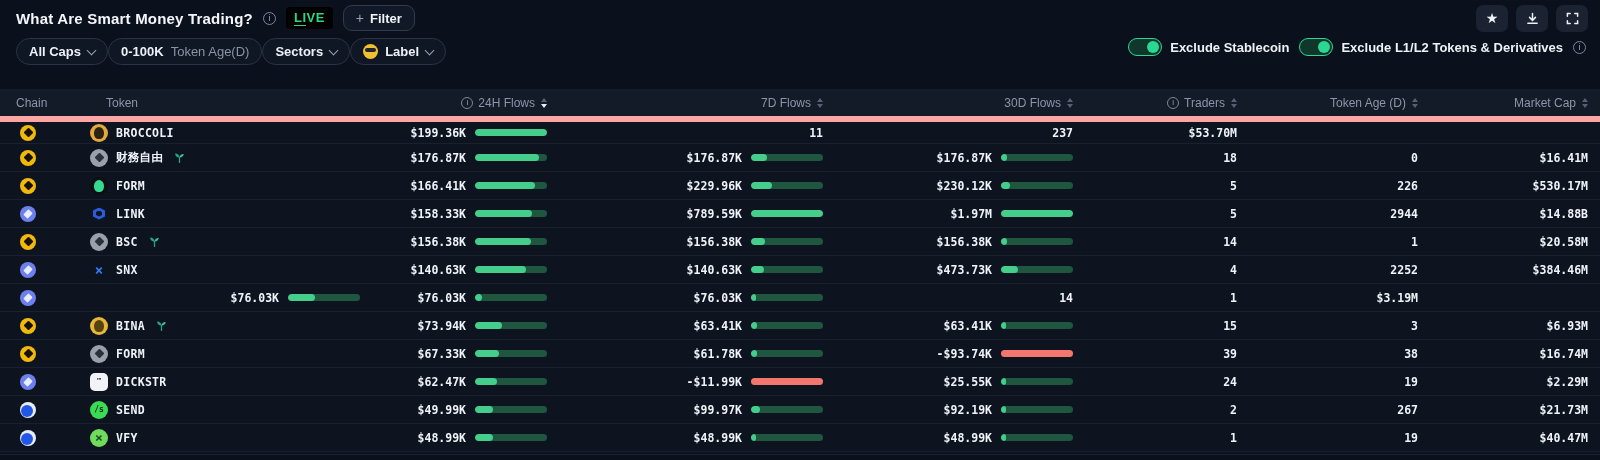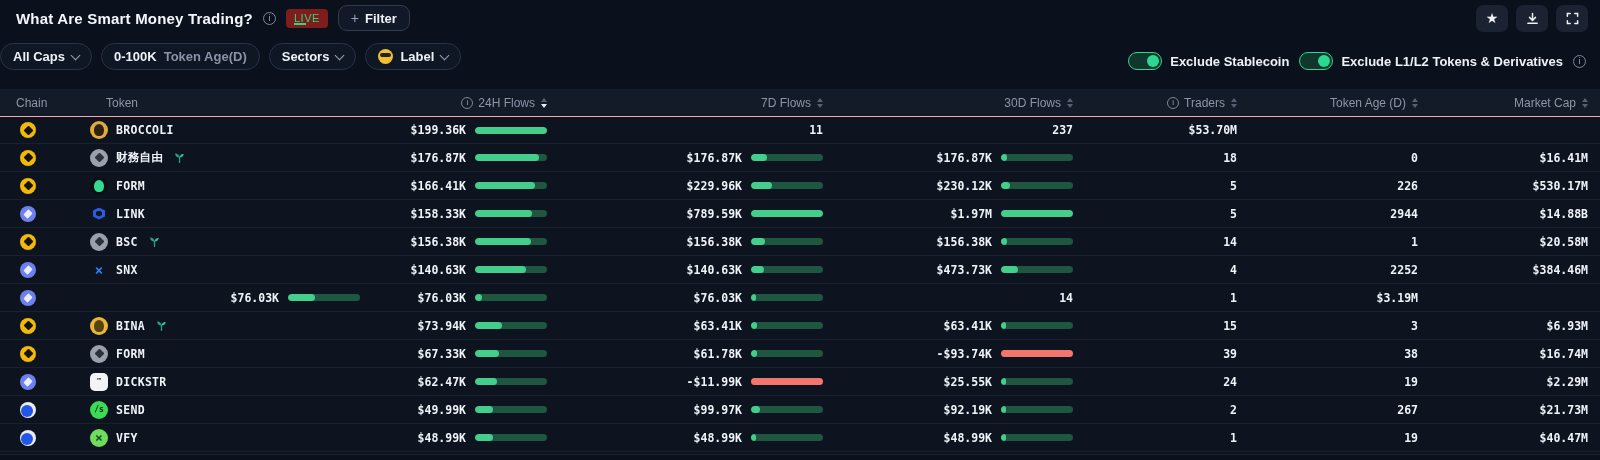--- a/index.html
+++ b/index.html
@@ -13,48 +13,48 @@
 
   
   .topbar { height:32px; display:flex; align-items:center; padding:4px 12px 0 16px; gap:10px; }
   .title { font-size:15px; font-weight:bold; color:#f4f7fb; letter-spacing:.2px; }
   .info-i {
     display:inline-flex; align-items:center; justify-content:center;
     width:13px; height:13px; border:1px solid #7d8798; border-radius:50%;
     color:#9aa3b4; font-size:9px; font-style:normal; line-height:1; flex:none;
   }
   .live-badge {
-    background:#7f1d1d; border-radius:4px; padding:3px 8px 4px;
-    font-size:11px; font-weight:normal; letter-spacing:.5px; color:#2fd580;
+    background:#000000; border-radius:4px; padding:3px 8px 4px;
+    font-size:13px; font-weight:bold; letter-spacing:.5px; color:#2fd580;
     position:relative;
   }
   .live-badge::after { content:""; position:absolute; left:8px; bottom:3px; width:12px; height:1.5px; background:#2fd580; }
   .btn-filter {
     display:inline-flex; align-items:center; gap:6px;
     border:1px solid #323b4b; background:#111827; border-radius:9px;
     padding:4px 12px; color:#f0f3f8; font-weight:bold; font-size:13px; cursor:pointer;
   }
   .btn-filter .plus { color:#9aa3b4; font-weight:normal; font-size:14px; }
   .topbar-right { margin-left:auto; display:flex; gap:8px; }
   .icon-btn {
     width:32px; height:27px; border-radius:7px; background:#1b2231;
     display:flex; align-items:center; justify-content:center;
     color:#eef1f6; font-size:14px; cursor:pointer;
   }
   .icon-btn svg { display:block; }
 
   
-  .filtersbar { height:32px; margin-top:6px; display:flex; align-items:flex-end; padding:0 14px 0 0; gap:9px; }
+  .filtersbar { height:32px; margin-top:6px; display:flex; align-items:flex-start; padding:0 14px 0 16px; }
   .chip {
     display:inline-flex; align-items:center; gap:7px;
     border:1px solid #2b3444; background:#0f1624; border-radius:16px;
     padding:5px 12px; font-size:13px; font-weight:bold; color:#eef1f6; cursor:pointer;
     white-space:nowrap;
   }
-  .chip .muted { color:#8a93a6; font-weight:bold; }
+  .chip .muted { color:#8a93a6; font-weight:normal; }
   .chev { width:7px; height:7px; border-right:1.6px solid #9aa3b4; border-bottom:1.6px solid #9aa3b4;
           transform:rotate(45deg); margin-top:-3px; flex:none; }
   .emoji-face { width:15px; height:15px; border-radius:50%; background:#f0c030; position:relative; flex:none; }
   .emoji-face::after { content:""; position:absolute; left:2px; right:2px; top:4px; height:4px; border-radius:2px; background:#20242c; }
 
   .filters-right { margin-left:auto; display:flex; align-items:center; gap:10px; }
   .toggle-group { display:flex; align-items:center; gap:8px; cursor:pointer; }
   .toggle { width:34px; height:18px; border-radius:9px; background:#11362b; border:1.5px solid #2bd892; position:relative; flex:none; }
   .toggle .knob { position:absolute; top:1.5px; right:2px; width:12px; height:12px; border-radius:50%; background:#2bd892; }
   .toggle-label { font-weight:bold; font-size:13px; color:#eef1f6; white-space:nowrap; }
@@ -73,21 +73,21 @@
   .thead .left { padding-left:16px; justify-content:flex-start; }
   .thead .right { justify-content:flex-end; }
   .thead .hcell.sortable { cursor:pointer; }
   .sort { display:flex; flex-direction:column; gap:2px; margin-left:1px; }
   .sort .up { width:0; height:0; border-left:3.5px solid transparent; border-right:3.5px solid transparent; border-bottom:4px solid #566074; }
   .sort .dn { width:0; height:0; border-left:3.5px solid transparent; border-right:3.5px solid transparent; border-top:4px solid #566074; }
   .sort.desc .dn { border-top-color:#e9edf3; }
   .info-sm { width:12px; height:12px; font-size:8px; }
 
   .trow { height:28px; border-bottom:1px solid #19212f; background:#0d1420; cursor:pointer; }
-  .trow:first-child { border-top:1px solid #fca5a5; }
+  .trow:first-child { border-top:6px solid #fca5a5; }
 
   .cell-chain { padding-left:20px; }
   .cell-token { display:flex; align-items:center; gap:8px; }
   .tname { font-family:"DejaVu Sans Mono", monospace; font-weight:bold; font-size:11.5px; color:#f0f3f8; letter-spacing:.3px; }
   .flow { display:flex; align-items:center; justify-content:flex-end; gap:9px; }
   .val { font-family:"DejaVu Sans Mono", monospace; font-weight:bold; font-size:11.5px; color:#f0f3f8; }
   .numcell { text-align:right; font-family:"DejaVu Sans Mono", monospace; font-weight:bold; font-size:11.5px; color:#f0f3f8; }
 
   .bar { width:72px; height:7px; border-radius:4px; background:#1e5640; overflow:hidden; flex:none; }
   .bar .fill { height:100%; border-radius:4px; background:#45cd8c; }

